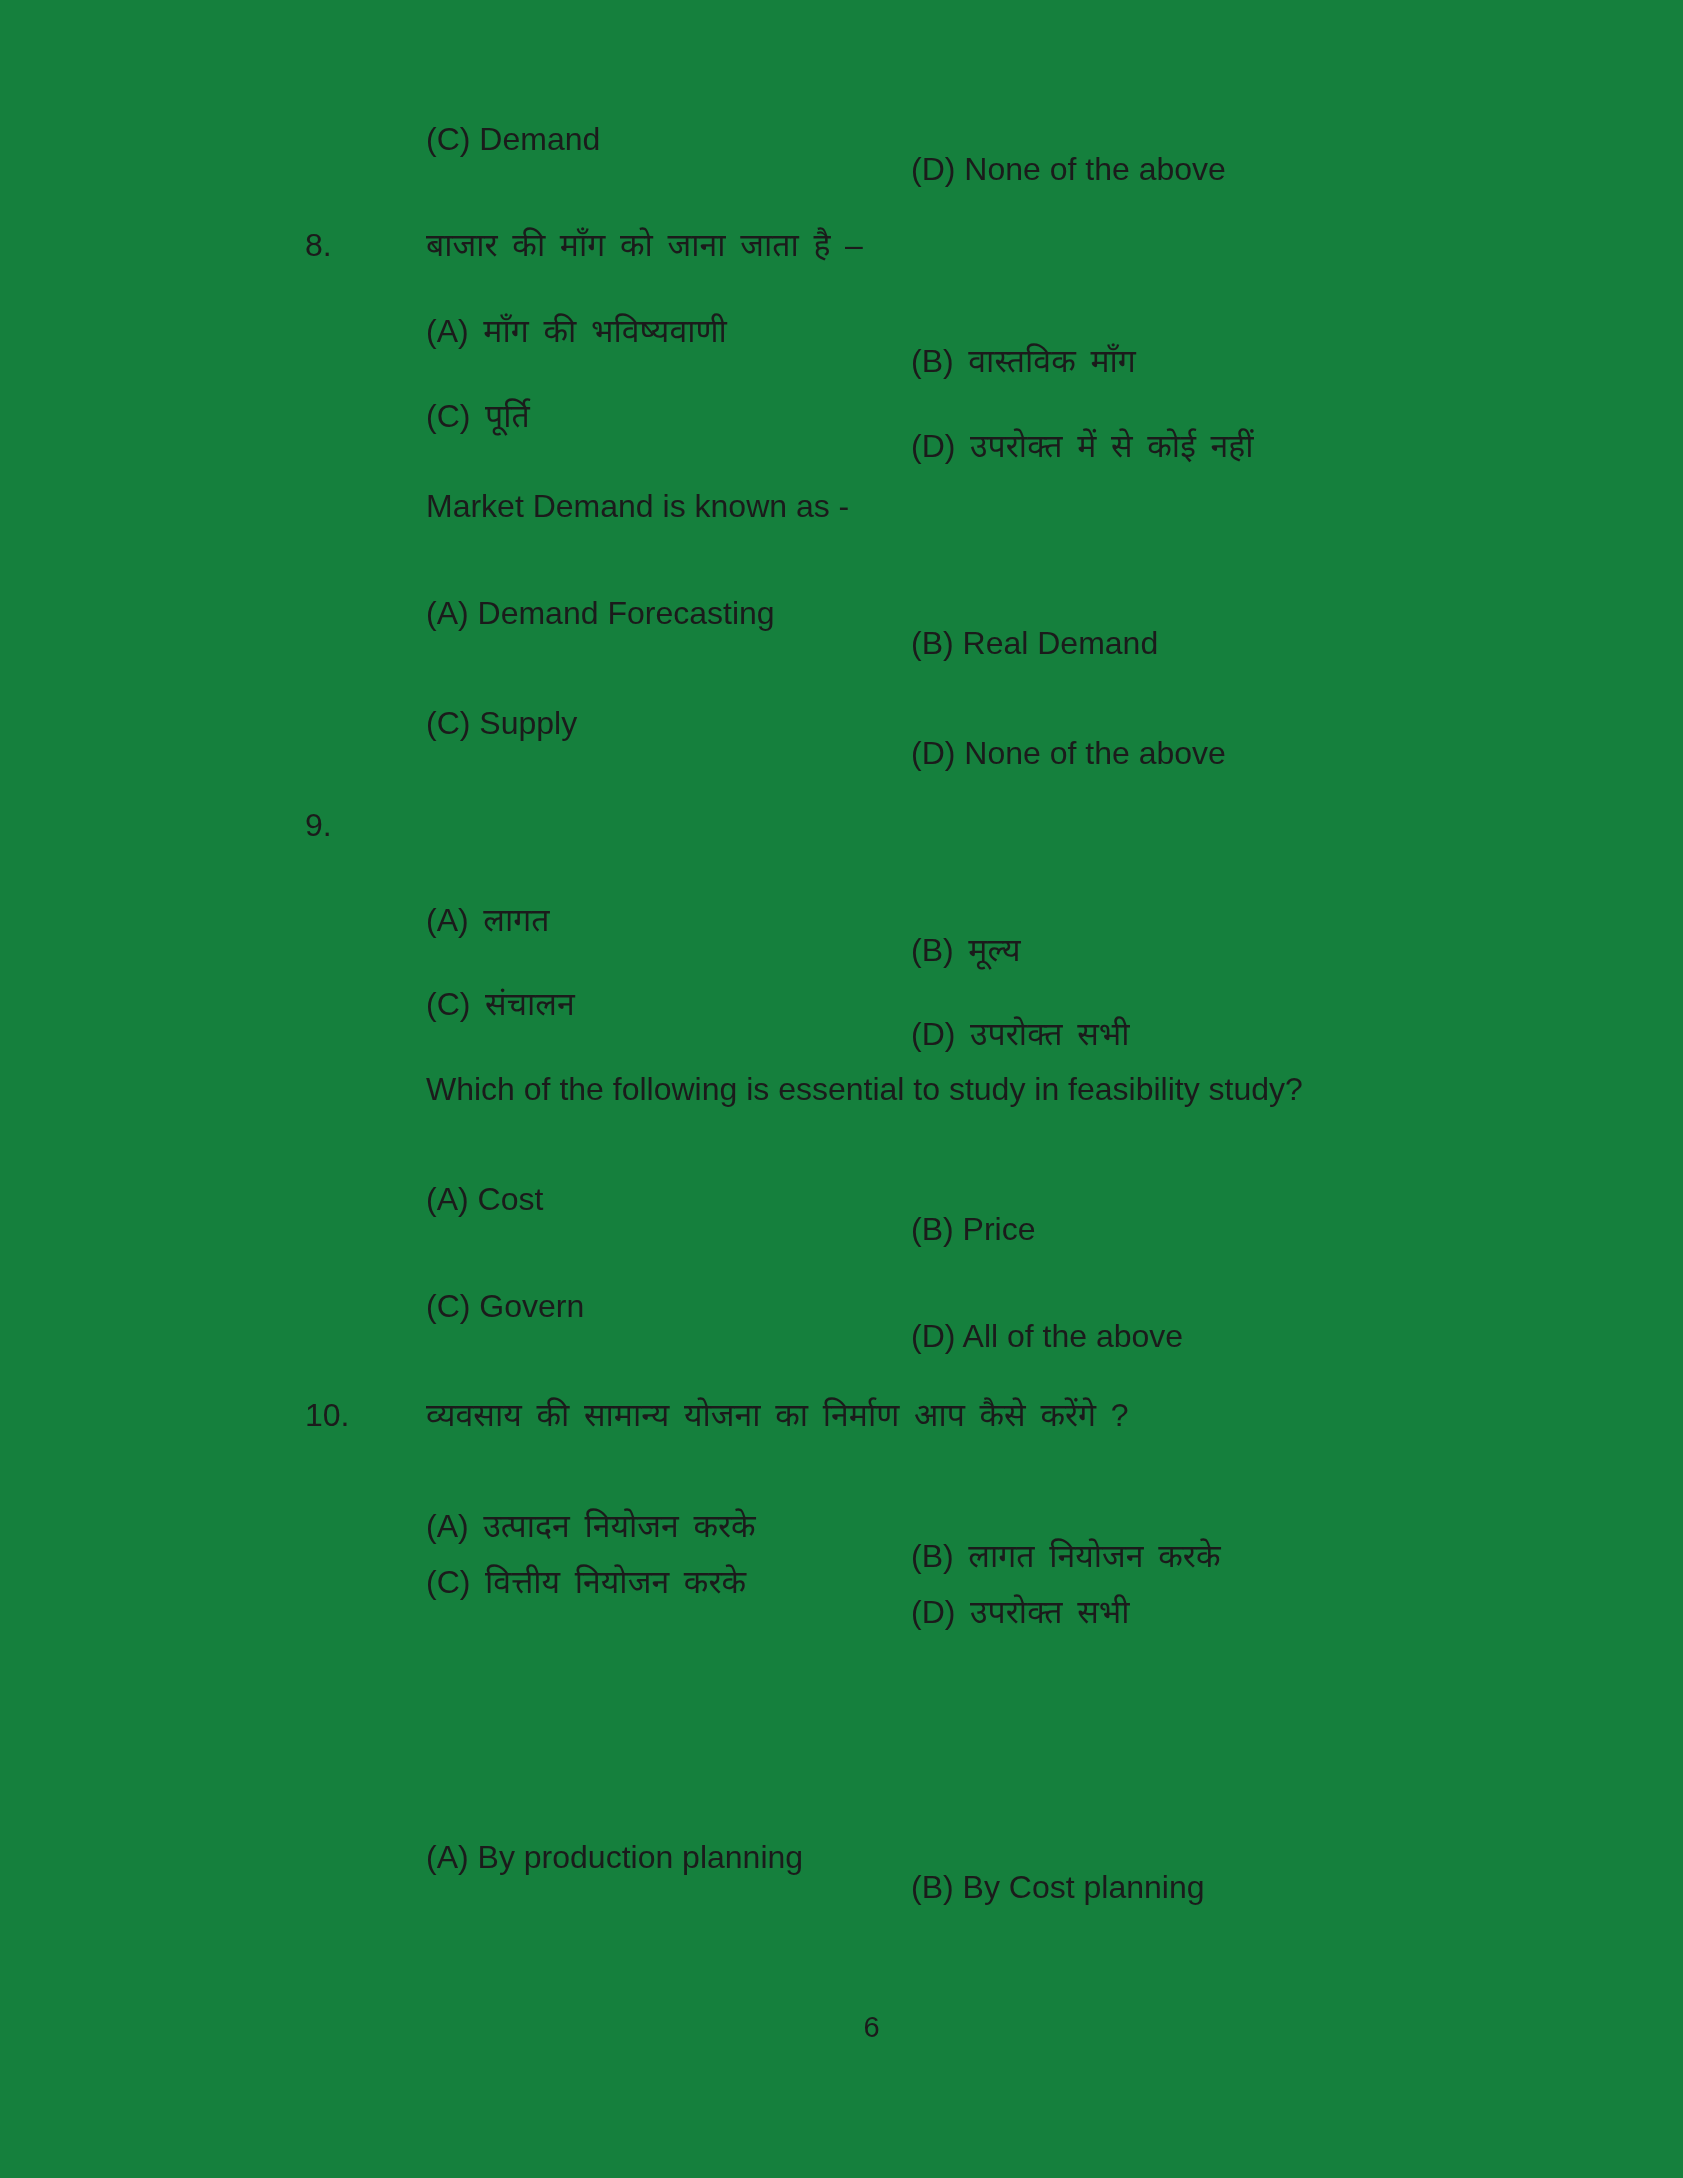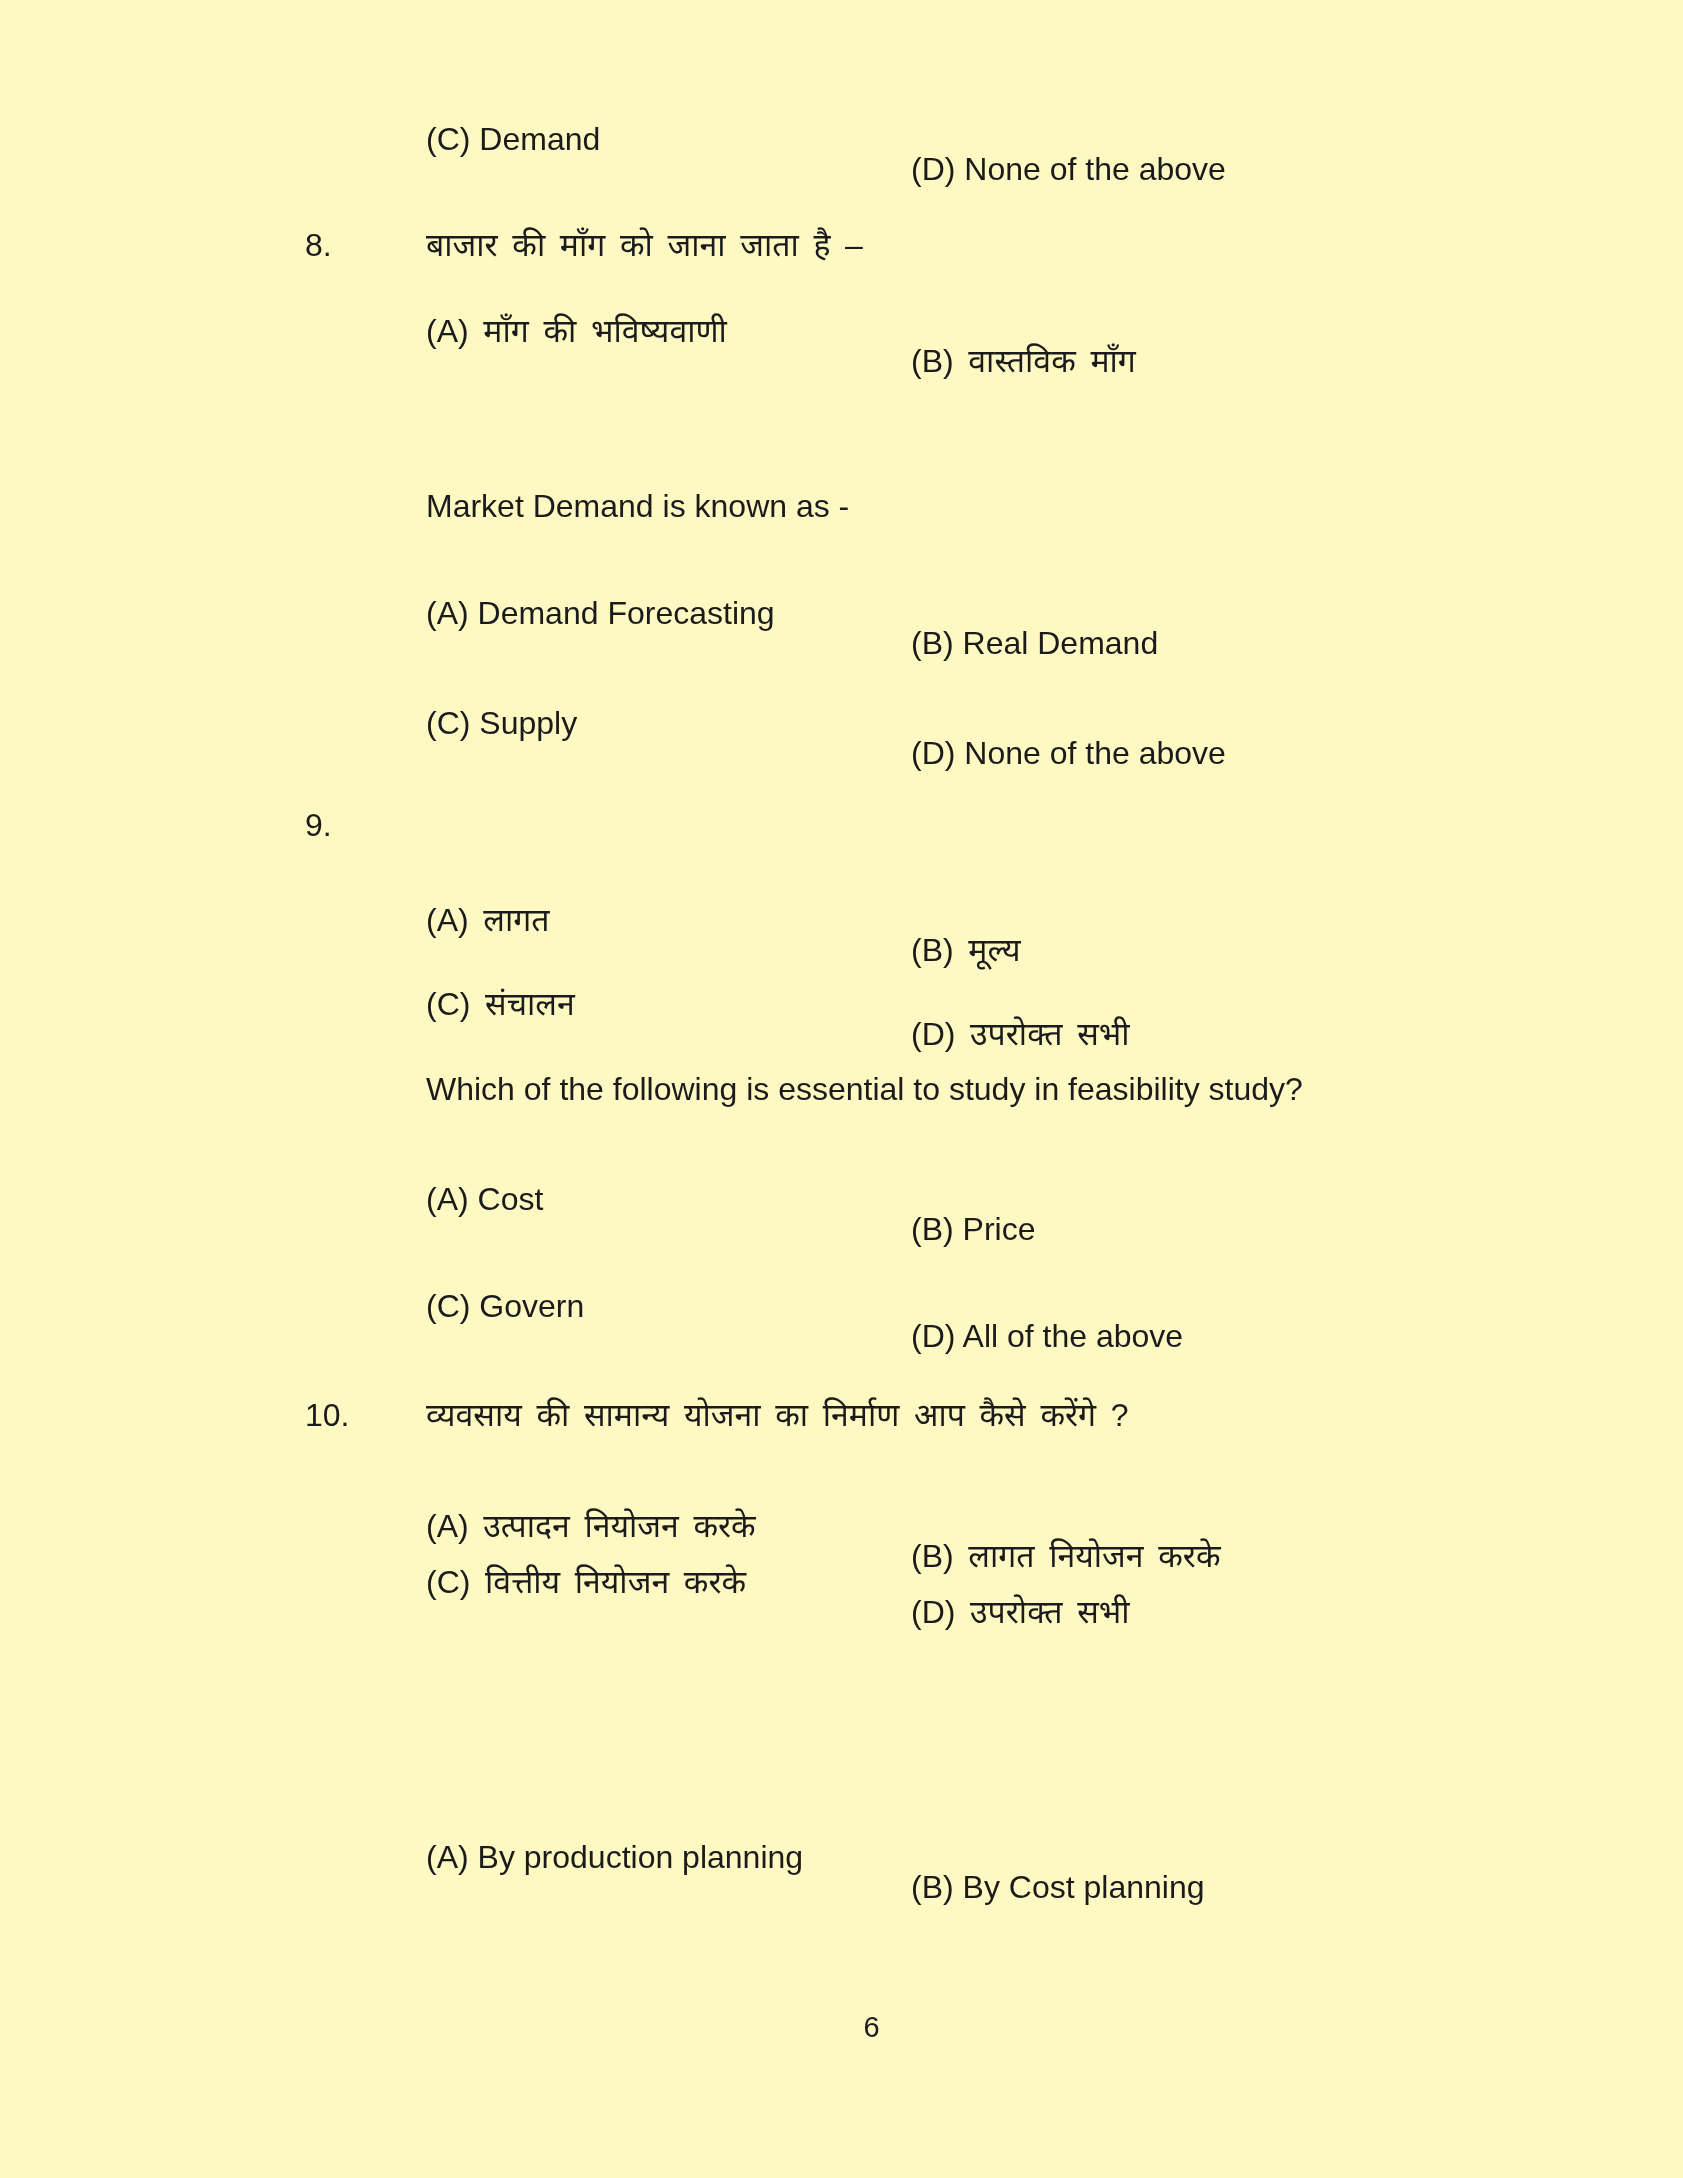--- a/index.html
+++ b/index.html
@@ -5,21 +5,21 @@
   html, body {
     margin: 0;
     padding: 0;
     background: #e9e9e9;
   }
   .sheet {
     position: relative;
     width: 1683px;
     height: 2178px;
     margin: 0 auto;
-    background: #fef9c3;
+    background: #15803d;
     color: #1b1b1b;
     font-family: "Liberation Sans", "DejaVu Sans", sans-serif;
     font-size: 32px;
     line-height: 40px;
     overflow: hidden;
   }
   .row {
     position: absolute;
     left: 0;
     width: 1683px;
@@ -71,20 +71,24 @@
   </div>
 
   <div class="row" style="top:225px">
     <span class="qnum">8.</span>
     <span class="qtext hi">बाजार की माँग को जाना जाता है –</span>
   </div>
   <div class="row" style="top:311px">
     <span class="opt-left hi">(A) माँग की भविष्यवाणी</span>
     <span class="opt-right hi">(B) वास्तविक माँग</span>
   </div>
+  <div class="row" style="top:396px">
+    <span class="opt-left hi">(C) पूर्ति</span>
+    <span class="opt-right hi">(D) उपरोक्त में से कोई नहीं</span>
+  </div>
   <div class="row" style="top:486px">
     <span class="qtext">Market Demand is known as -</span>
   </div>
   <div class="row" style="top:593px">
     <span class="opt-left">(A) Demand Forecasting</span>
     <span class="opt-right">(B) Real Demand</span>
   </div>
   <div class="row" style="top:703px">
     <span class="opt-left">(C) Supply</span>
     <span class="opt-right">(D) None of the above</span>

